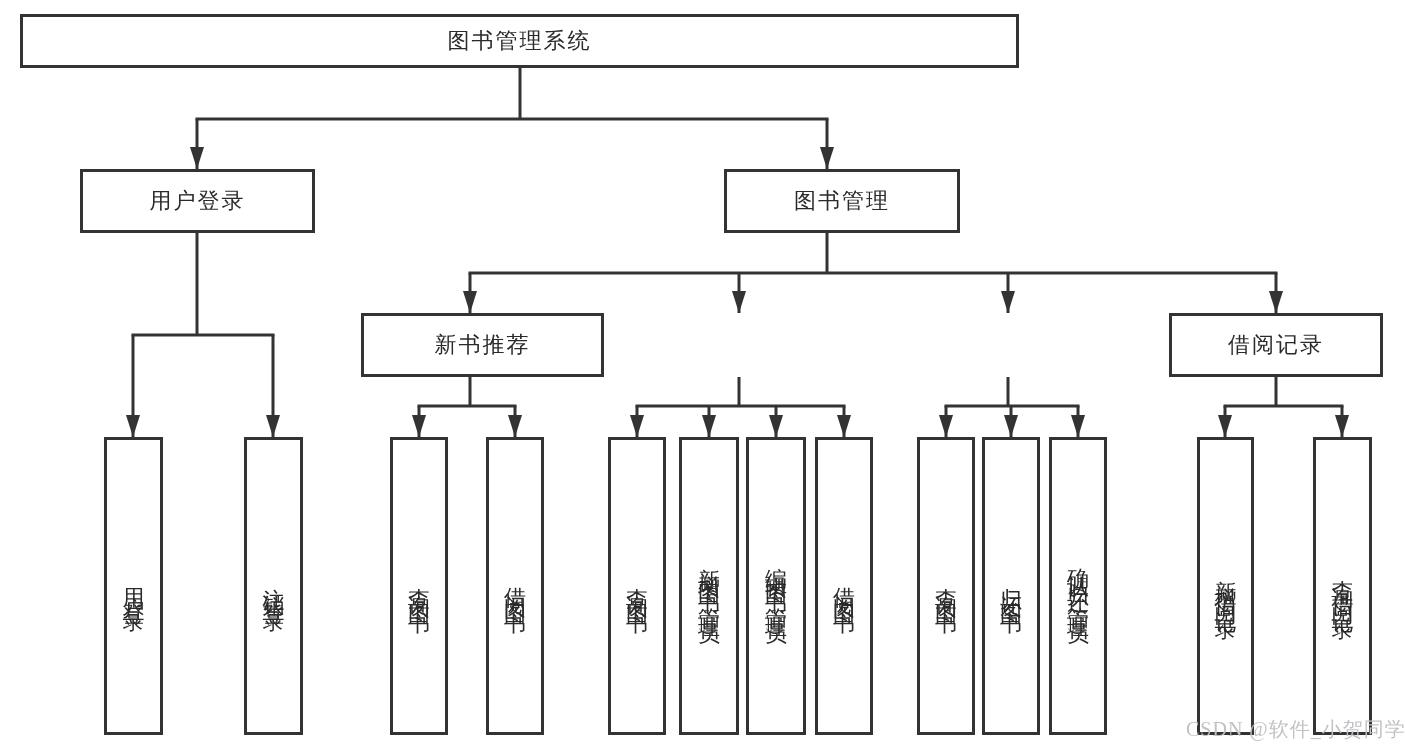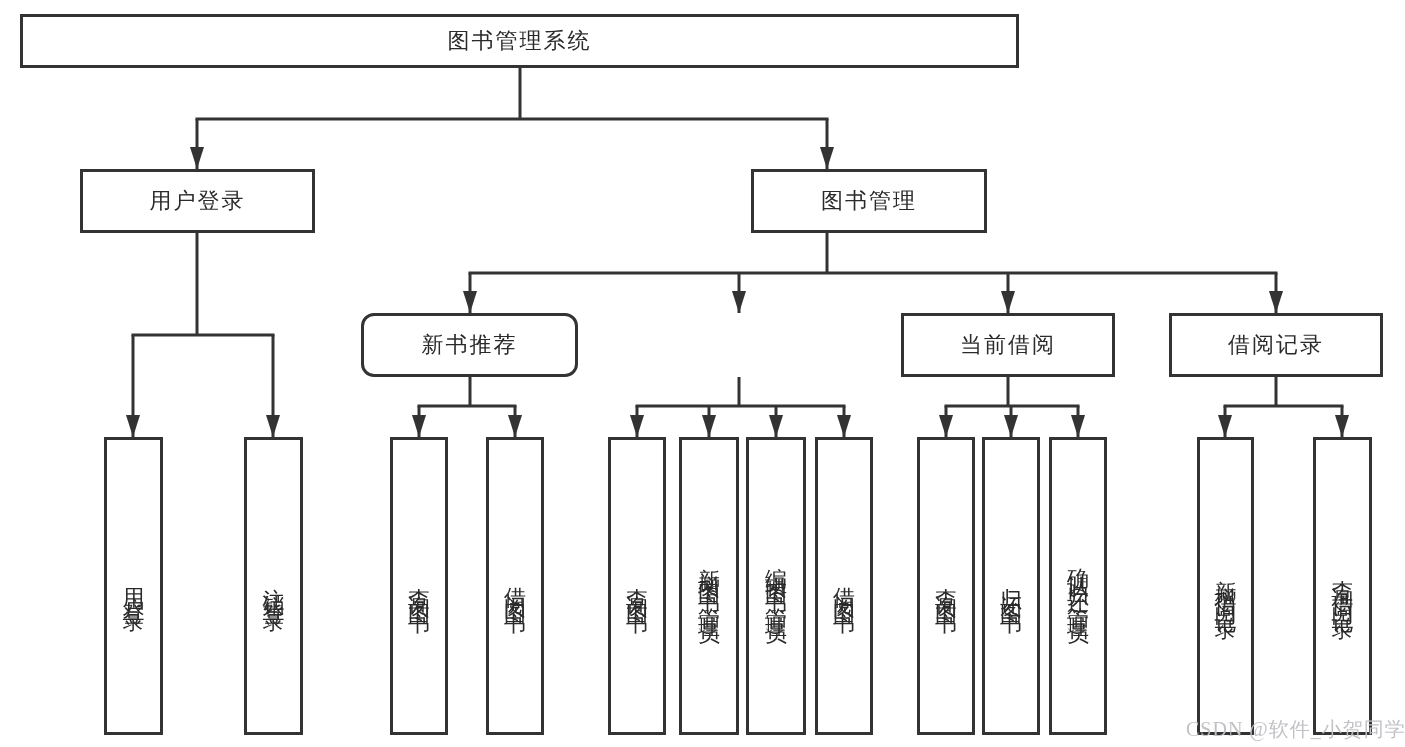--- a/index.html
+++ b/index.html
@@ -122,29 +122,26 @@
     </g>
   </svg>
 
   <div class="box hbox" style="left:20px; top:14px; width:999px; height:54px;">
     <span class="lbl">图书管理系统</span>
   </div>
 
   <div class="box hbox" style="left:80px; top:169px; width:235px; height:64px;">
     <span class="lbl">用户登录</span>
   </div>
-  <div class="box hbox" style="left:751px; top:169px; width:236px; height:64px;">
+  <div class="box hbox" style="left:724px; top:169px; width:236px; height:64px;">
     <span class="lbl">图书管理</span>
   </div>
 
-  <div class="box hbox" style="left:361px; top:313px; width:217px; height:64px;border-radius:13px;">
+  <div class="box hbox" style="left:361px; top:313px; width:243px; height:64px;">
     <span class="lbl">新书推荐</span>
-  </div>
-  <div class="box hbox" style="left:901px; top:313px; width:214px; height:64px;">
-    <span class="lbl">当前借阅</span>
   </div>
   <div class="box hbox" style="left:1169px; top:313px; width:214px; height:64px;">
     <span class="lbl">借阅记录</span>
   </div>
 
   <div class="box vbox" style="left:104px; top:437px; width:59px; height:298px;">
     <span class="lbl">用户登录</span>
   </div>
   <div class="box vbox" style="left:244px; top:437px; width:59px; height:298px;">
     <span class="lbl">注销登录</span>

